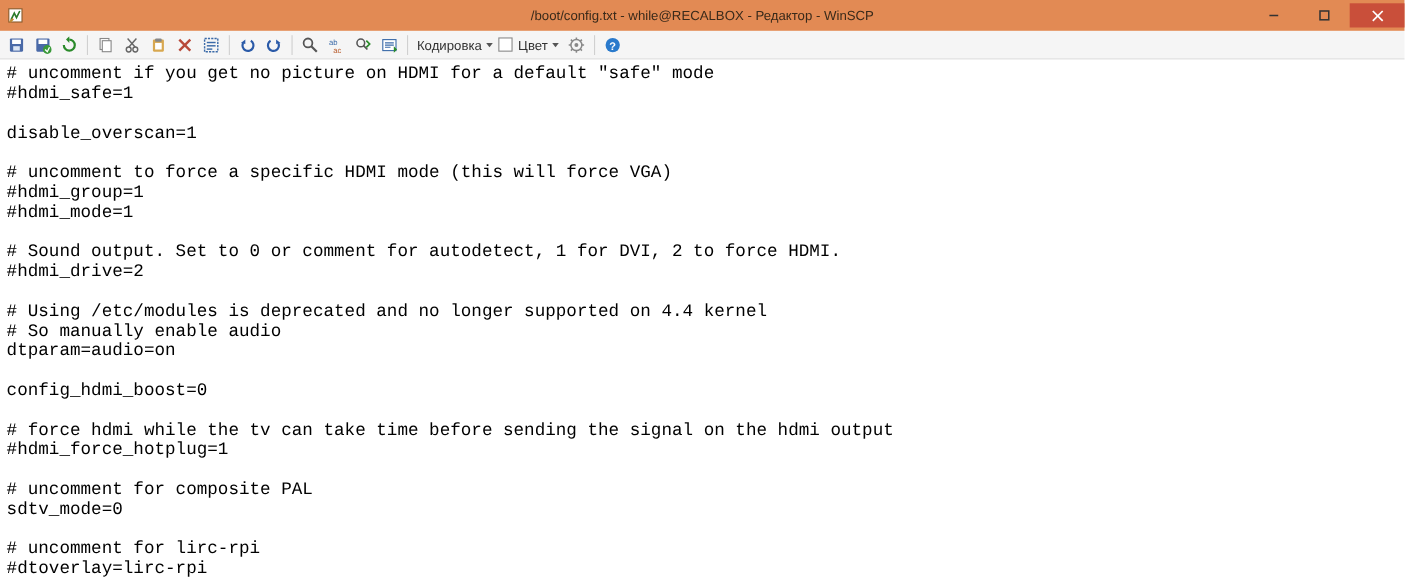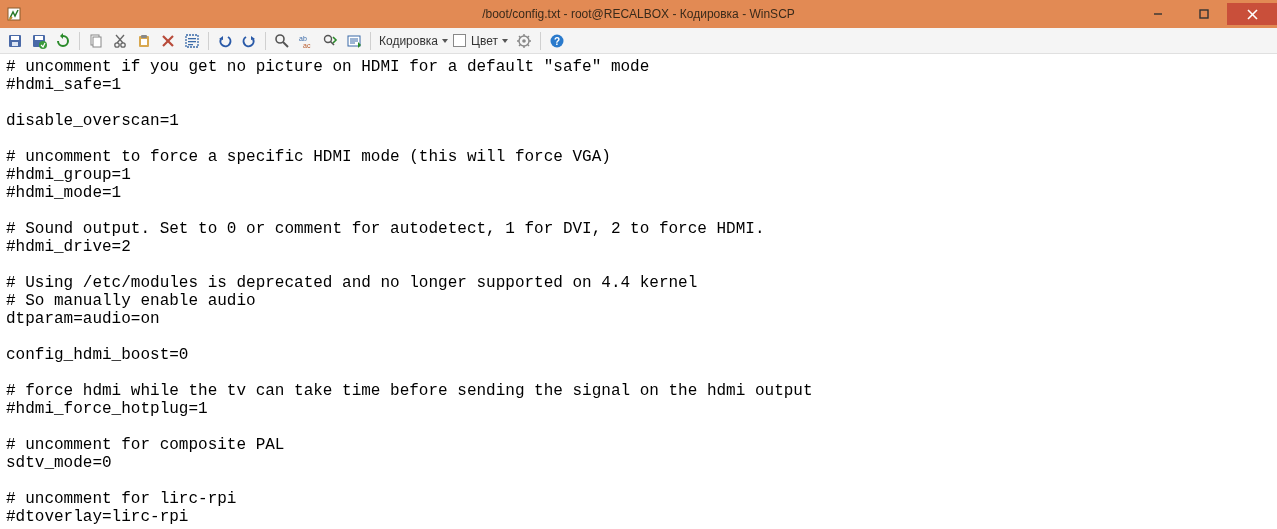--- a/index.html
+++ b/index.html
@@ -26,21 +26,21 @@
 <body>
 
 <div class="titlebar">
   <div class="icon-slot">
     <svg width="16" height="16" viewBox="0 0 16 16">
       <rect x="2" y="2" width="12" height="12" fill="#fff" stroke="#8a5a2a"></rect>
       <path d="M4 12 L7 6 L9 10 L12 4" stroke="#2a7a2a" stroke-width="1.5" fill="none"></path>
       <path d="M3 14 L6 11" stroke="#c08a30" stroke-width="2"></path>
     </svg>
   </div>
-  <div class="title-text">/boot/config.txt - root@RECALBOX - Кодировка - WinSCP</div>
+  <div class="title-text">/boot/config.txt - while@RECALBOX - Редактор - WinSCP</div>
   <div class="win-controls">
     <div class="win-btn">
       <svg width="10" height="10">
           <line x1="1" y1="5" x2="9" y2="5" stroke="#333" stroke-width="1.4"></line>
         </svg>
     </div>
     <div class="win-btn">
       <svg width="10" height="10">
           <rect x="1" y="1" width="8" height="8" fill="none" stroke="#333" stroke-width="1.4"></rect>
         </svg>

